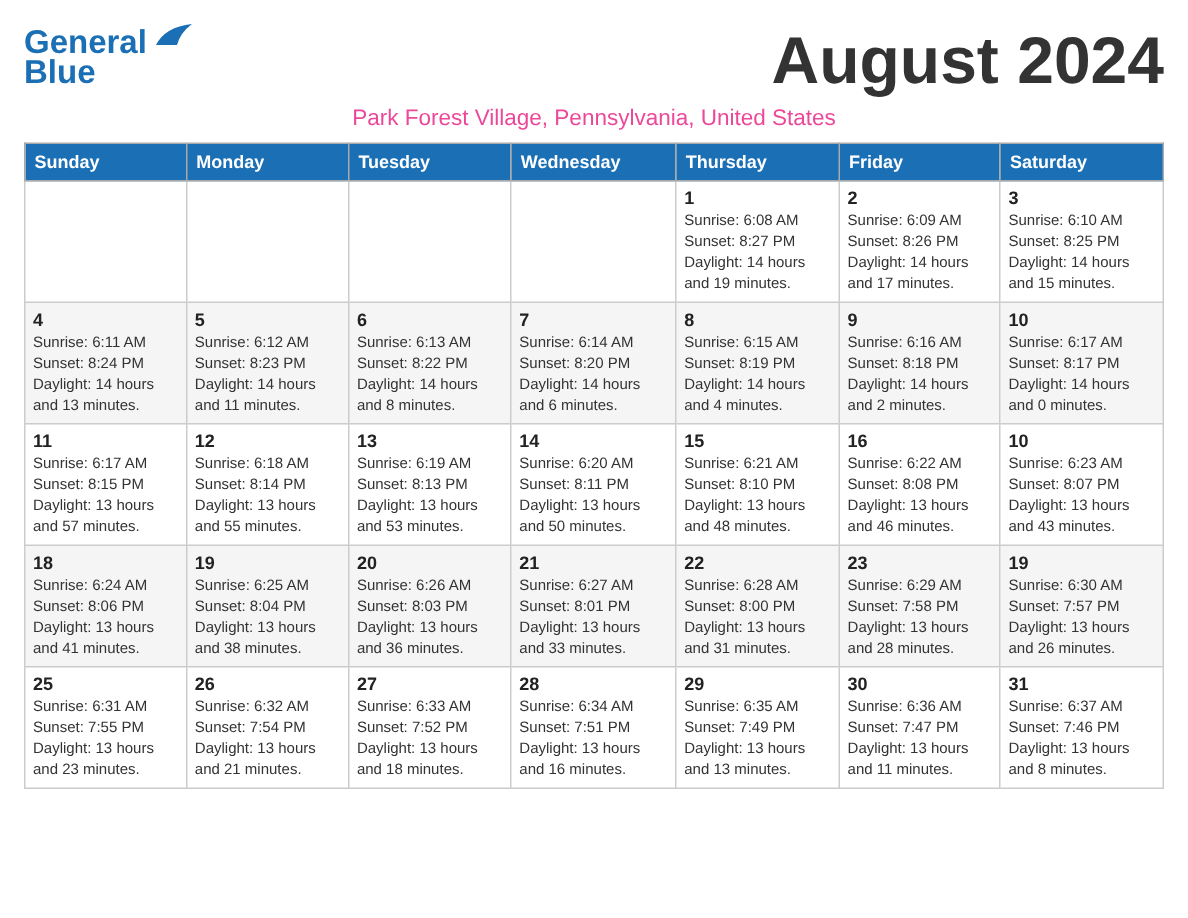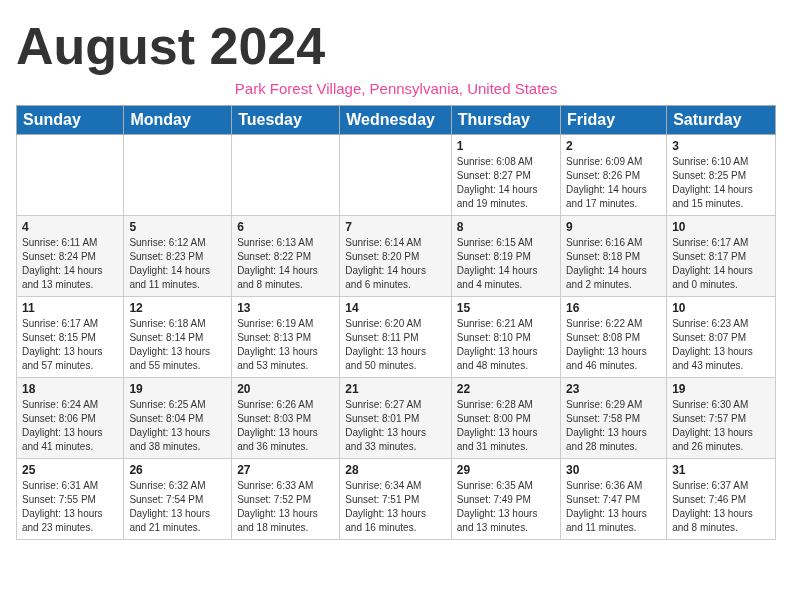--- a/index.html
+++ b/index.html
@@ -22,42 +22,42 @@
       align-items: flex-start;
     }
     .logo-text {
       font-size: 22px;
       font-weight: bold;
       color: #333;
       line-height: 1.1;
     }
     .logo-text span.blue { color: #1a6fb5; }
     .month-title {
-      font-size: 52px;
+      font-size: 44px;
       font-weight: bold;
       color: #333;
       text-align: right;
     }
     .location-title {
       font-size: 15px;
       color: #ec4899;
       text-align: center;
       margin-bottom: 8px;
     }
     table {
       width: 100%;
       border-collapse: collapse;
       font-size: 11px;
     }
     thead tr th {
       background-color: #1a6fb5;
       color: #fff;
       text-align: left;
       padding: 5px 6px;
-      font-size: 16px;
+      font-size: 12px;
       font-weight: bold;
       border: 1px solid #aaa;
     }
     tbody tr td {
       border: 1px solid #ccc;
       padding: 4px 5px;
       vertical-align: top;
       width: 113px;
       height: 80px;
       background: #fff;
@@ -75,20 +75,33 @@
       font-size: 10px;
       color: #333;
       line-height: 1.4;
     }
     .empty { background: #fff !important; }
   </style>
 </head>
 <body>
 
 <div class="header-area">
+  <div class="logo">
+    <div style="display:flex;align-items:center;">
+      <span class="logo-text">
+        <span class="blue">General</span>
+      </span>
+      <svg width="28" height="18" viewBox="0 0 28 18" style="margin-left:2px;margin-top:-6px;">
+        <path d="M4 14 Q10 2 28 0 Q20 6 18 14" fill="#1a6fb5"></path>
+      </svg>
+    </div>
+    <span class="logo-text" style="margin-top:-4px;">
+      <span class="blue">Blue</span>
+    </span>
+  </div>
   <div style="text-align:right;">
     <div class="month-title">August 2024</div>
   </div>
 </div>
 
 <div class="location-title">Park Forest Village, Pennsylvania, United States</div>
 
 <table>
   <thead>
     <tr>

